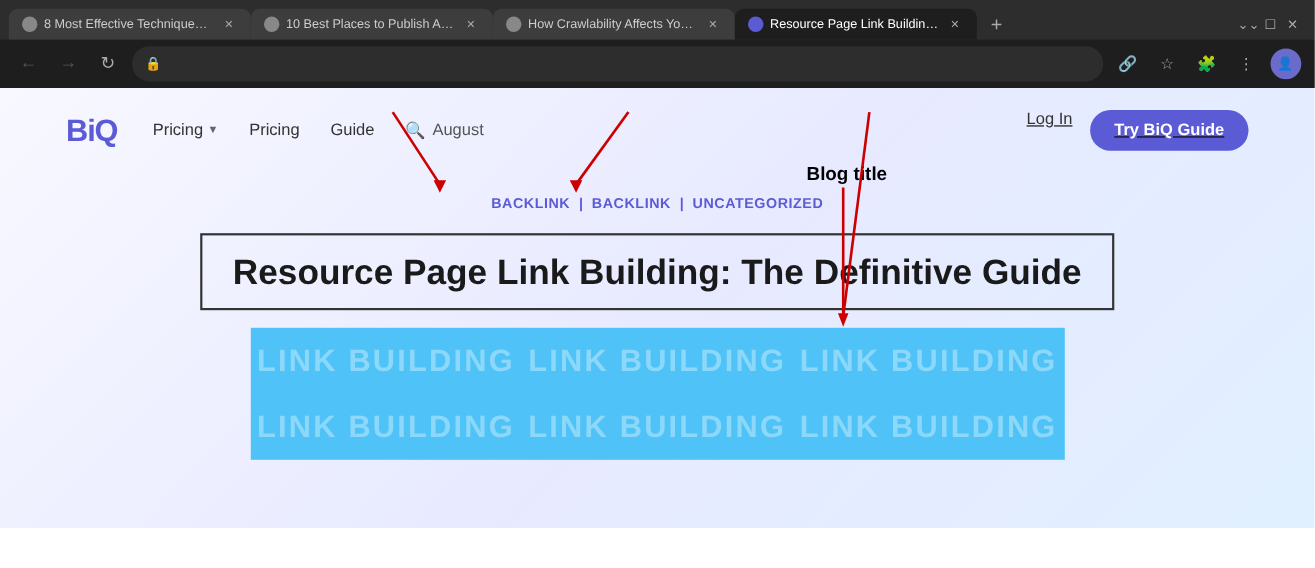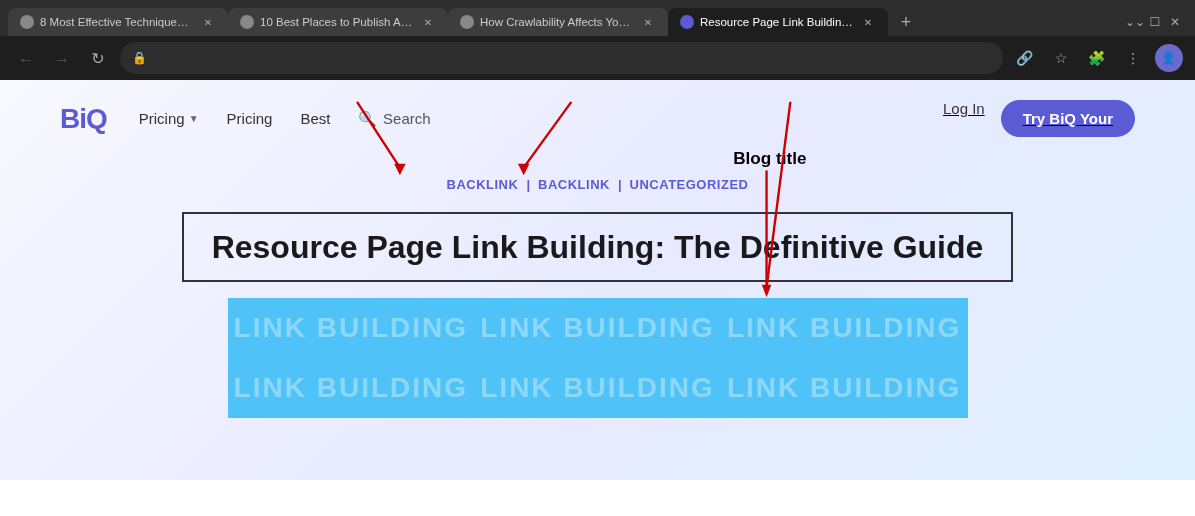--- a/index.html
+++ b/index.html
@@ -130,30 +130,30 @@
         <div class="site-logo">BiQ</div>
         <div class="nav-links">
           <a class="nav-link">
             <span>Pricing</span>
             <span class="chevron">▼</span>
           </a>
           <a class="nav-link">
             <span>Pricing</span>
           </a>
           <a class="nav-link">
-            <span>Best</span>
+            <span>Guide</span>
           </a>
           <div class="nav-search">
             <span>🔍</span>
-            <span>Search</span>
+            <span>August</span>
           </div>
         </div>
         <div class="nav-actions">
           <span class="btn-login">Log In</span>
-          <div class="btn-try">Try BiQ Your</div>
+          <div class="btn-try">Try BiQ Guide</div>
         </div>
       </nav>
 
       <div class="blog-content">
         <div class="blog-categories">
           <a class="cat-link">BACKLINK</a>
           <span class="cat-sep">|</span>
           <a class="cat-link">BACKLINK</a>
           <span class="cat-sep">|</span>
           <a class="cat-link">UNCATEGORIZED</a>

